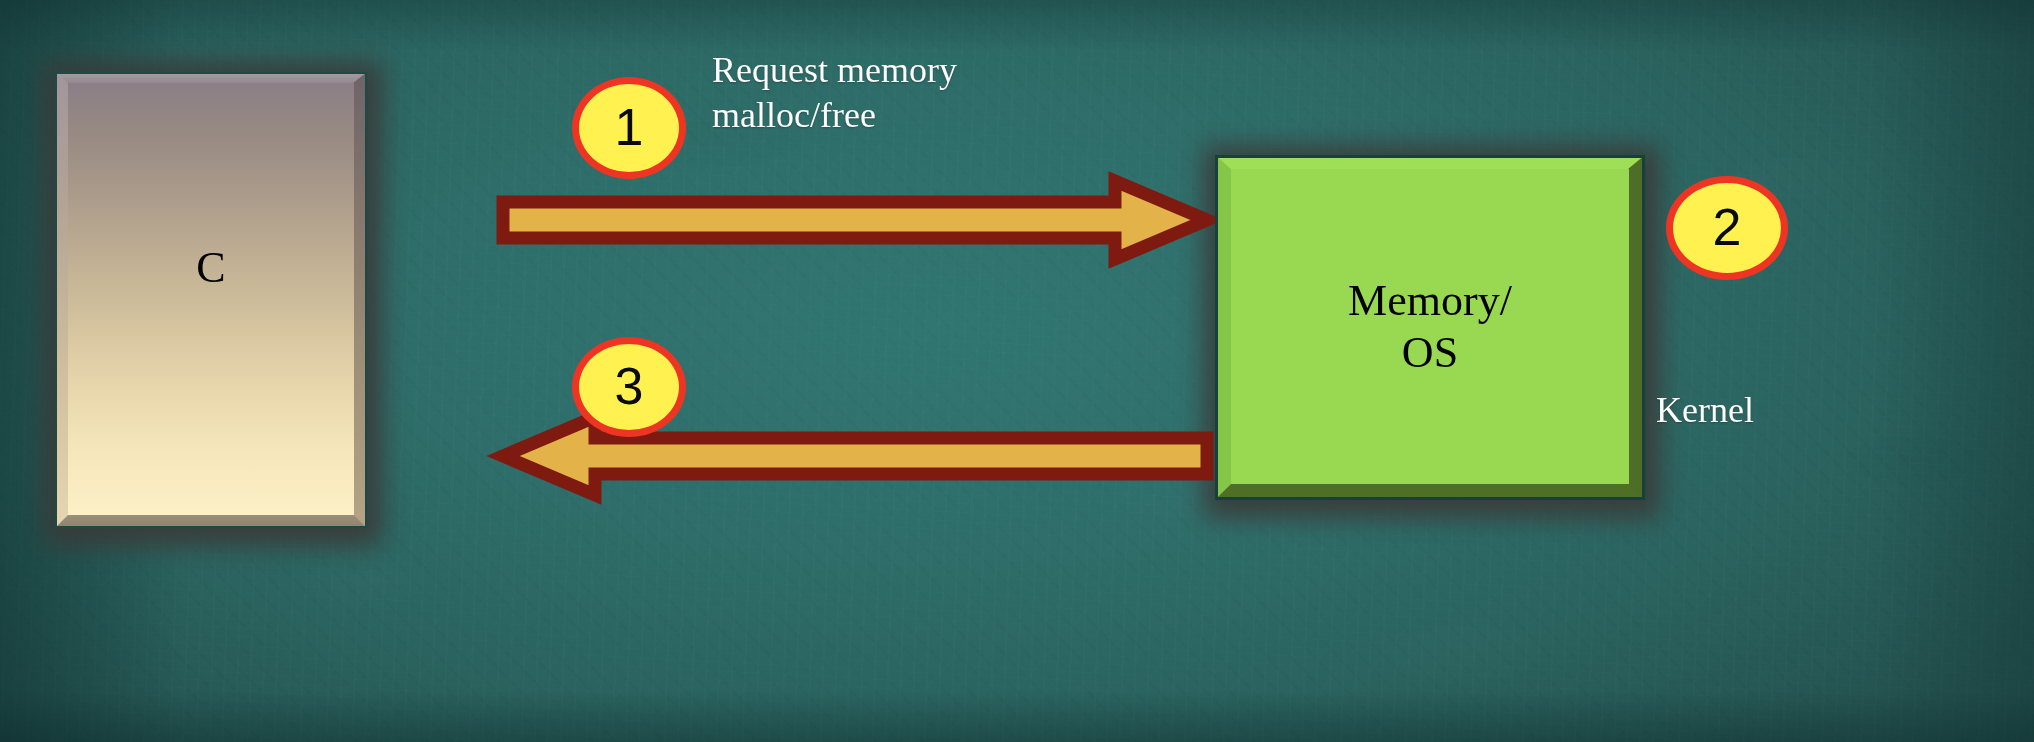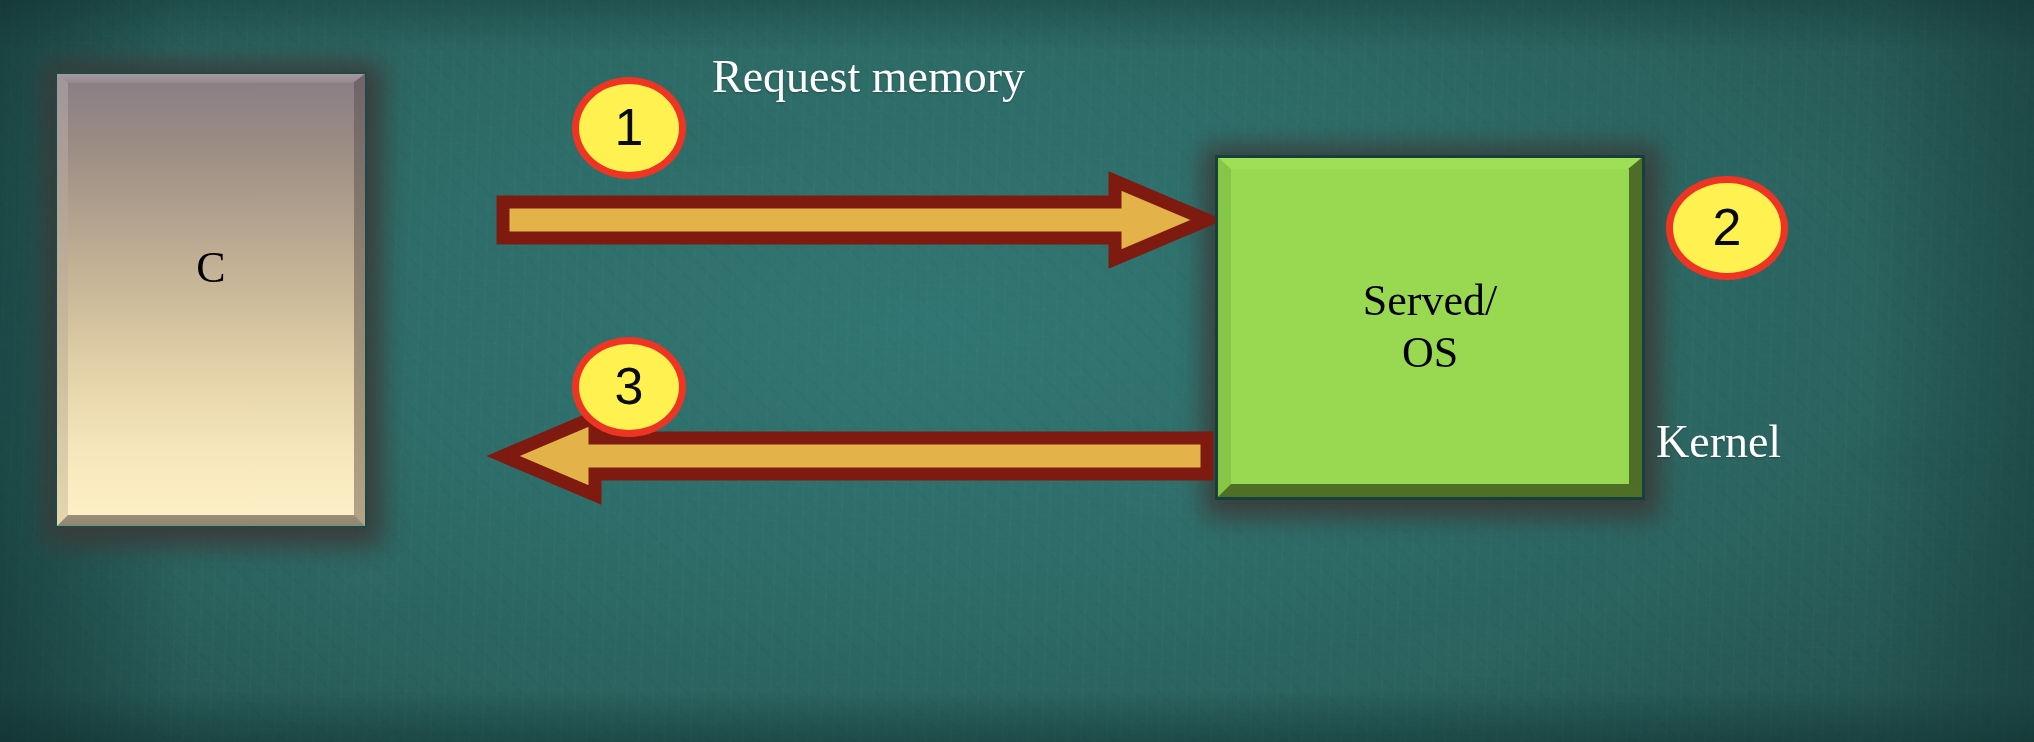--- a/index.html
+++ b/index.html
@@ -212,21 +212,21 @@
     font-family: "Liberation Sans", "DejaVu Sans", sans-serif;
     font-size: 52px;
     line-height: 1;
     padding-bottom: 3px;
   }
 
   
   .caption {
     position: absolute;
     color: #ffffff;
-    font-size: 46px;
+    font-size: 36px;
     line-height: 1.25;
     white-space: pre-line;
     text-shadow: 0 1px 2px rgba(0,0,0,.25);
   }
 </style>
 </head>
 <body>
 
 <div id="stage">
 
@@ -249,38 +249,38 @@
   </div>
 
   <div class="box-shadow-blob" style="left:1204px; top:146px; width:456px; height:372px;"></div>
   <div class="abs" id="kernel-box">
     <div class="bev-base"></div>
     <div class="bev-left"></div>
     <div class="bev-top"></div>
     <div class="bev-right"></div>
     <div class="bev-bot"></div>
     <div class="face">
-      <div class="label"><span>Served/</span><br><span>OS</span></div>
+      <div class="label"><span>Memory/</span><br><span>OS</span></div>
     </div>
     <div class="rim"></div>
   </div>
 
   <svg class="arrow-svg" style="left:495px; top:178px; width:720px; height:84px;" viewBox="0 0 720 84" xmlns="http://www.w3.org/2000/svg">
     <polygon points="8,24 620,24 620,3 712,42 620,81 620,60 8,60" fill="#e3b34a" stroke="#7e1a10" stroke-width="13" stroke-linejoin="miter"></polygon>
   </svg>
 
   <svg class="arrow-svg" style="left:495px; top:412px; width:720px; height:88px;" viewBox="0 0 720 88" xmlns="http://www.w3.org/2000/svg">
     <polygon points="712,26 100,26 100,5 8,44 100,83 100,62 712,62" fill="#e3b34a" stroke="#7e1a10" stroke-width="13" stroke-linejoin="miter"></polygon>
   </svg>
 
   <div class="badge" style="left:572px; top:77px; width:114px; height:102px;">
     <span>1</span>
   </div>
 
-  <div class="caption" style="left:712px; top:48px; width:430px;"><span>Request memory</span><br></div>
+  <div class="caption" style="left:712px; top:48px; width:430px;"><span>Request memory</span><br><span>malloc/free</span></div>
 
   <div class="badge" style="left:1666px; top:176px; width:122px; height:104px;">
     <span>2</span>
   </div>
 
   <div class="caption" style="left:1656px; top:232px; width:380px;">
     <div style="height:66px;"></div><br><span>Kernel</span></div>
 
   <div class="badge" style="left:572px; top:337px; width:114px; height:100px;">
     <span>3</span>

